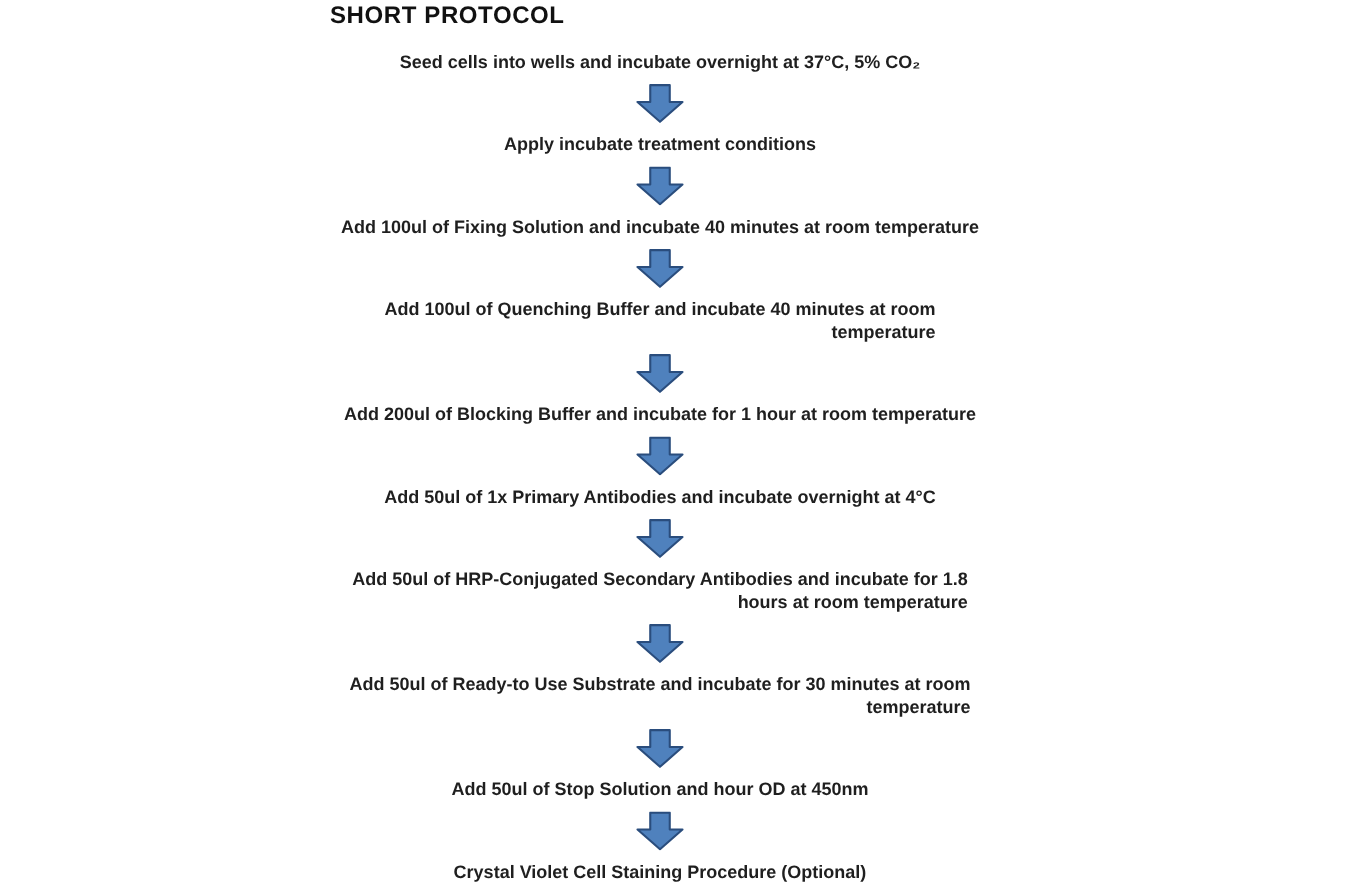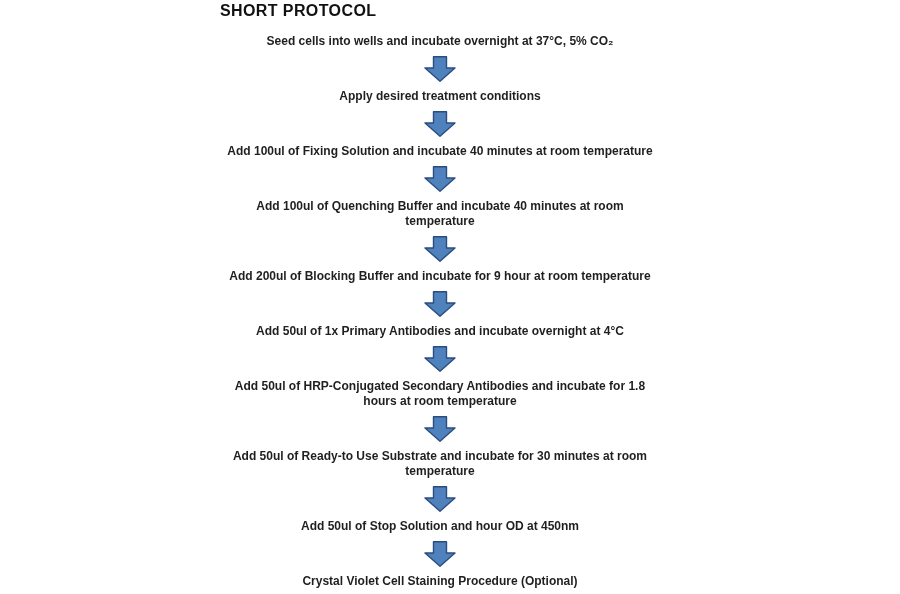--- a/index.html
+++ b/index.html
@@ -28,21 +28,21 @@
   .flow-column {
     position: absolute;
     left: 140px;
     top: 34px;
     width: 600px;
     display: flex;
     flex-direction: column;
     align-items: center;
   }
   .step {
-    text-align: center;
+    text-align: right;
     font-size: 12px;
     font-weight: 700;
     line-height: 15px;
     color: #1f1f1f;
   }
   .arrow-svg {
     display: block;
     margin: 7px 0;
   }
 </style>
@@ -52,40 +52,40 @@
 <div class="canvas">
   <div class="diagram-title">SHORT PROTOCOL</div>
   <div class="flow-column" id="flow-column">
       <div class="step">
         <div class="step-line">Seed cells into wells and incubate overnight at 37°C, 5% CO₂</div>
       </div>
       <svg width="32" height="26" viewBox="0 0 32 26" class="arrow-svg">
         <polygon points="9.5,0.75 22.5,0.75 22.5,12 31,12 16,25.2 1,12 9.5,12" fill="#4f81bd" stroke="#2a4d7d" stroke-width="1.4" stroke-linejoin="round"></polygon>
       </svg>
       <div class="step">
-        <div class="step-line">Apply desired treatment conditions</div>
+        <div class="step-line">Apply incubate treatment conditions</div>
       </div>
       <svg width="32" height="26" viewBox="0 0 32 26" class="arrow-svg">
         <polygon points="9.5,0.75 22.5,0.75 22.5,12 31,12 16,25.2 1,12 9.5,12" fill="#4f81bd" stroke="#2a4d7d" stroke-width="1.4" stroke-linejoin="round"></polygon>
       </svg>
       <div class="step">
         <div class="step-line">Add 100ul of Fixing Solution and incubate 40 minutes at room temperature</div>
       </div>
       <svg width="32" height="26" viewBox="0 0 32 26" class="arrow-svg">
         <polygon points="9.5,0.75 22.5,0.75 22.5,12 31,12 16,25.2 1,12 9.5,12" fill="#4f81bd" stroke="#2a4d7d" stroke-width="1.4" stroke-linejoin="round"></polygon>
       </svg>
       <div class="step">
         <div class="step-line">Add 100ul of Quenching Buffer and incubate 40 minutes at room</div>
         <div class="step-line">temperature</div>
       </div>
       <svg width="32" height="26" viewBox="0 0 32 26" class="arrow-svg">
         <polygon points="9.5,0.75 22.5,0.75 22.5,12 31,12 16,25.2 1,12 9.5,12" fill="#4f81bd" stroke="#2a4d7d" stroke-width="1.4" stroke-linejoin="round"></polygon>
       </svg>
       <div class="step">
-        <div class="step-line">Add 200ul of Blocking Buffer and incubate for 9 hour at room temperature</div>
+        <div class="step-line">Add 200ul of Blocking Buffer and incubate for 1 hour at room temperature</div>
       </div>
       <svg width="32" height="26" viewBox="0 0 32 26" class="arrow-svg">
         <polygon points="9.5,0.75 22.5,0.75 22.5,12 31,12 16,25.2 1,12 9.5,12" fill="#4f81bd" stroke="#2a4d7d" stroke-width="1.4" stroke-linejoin="round"></polygon>
       </svg>
       <div class="step">
         <div class="step-line">Add 50ul of 1x Primary Antibodies and incubate overnight at 4°C</div>
       </div>
       <svg width="32" height="26" viewBox="0 0 32 26" class="arrow-svg">
         <polygon points="9.5,0.75 22.5,0.75 22.5,12 31,12 16,25.2 1,12 9.5,12" fill="#4f81bd" stroke="#2a4d7d" stroke-width="1.4" stroke-linejoin="round"></polygon>
       </svg>

